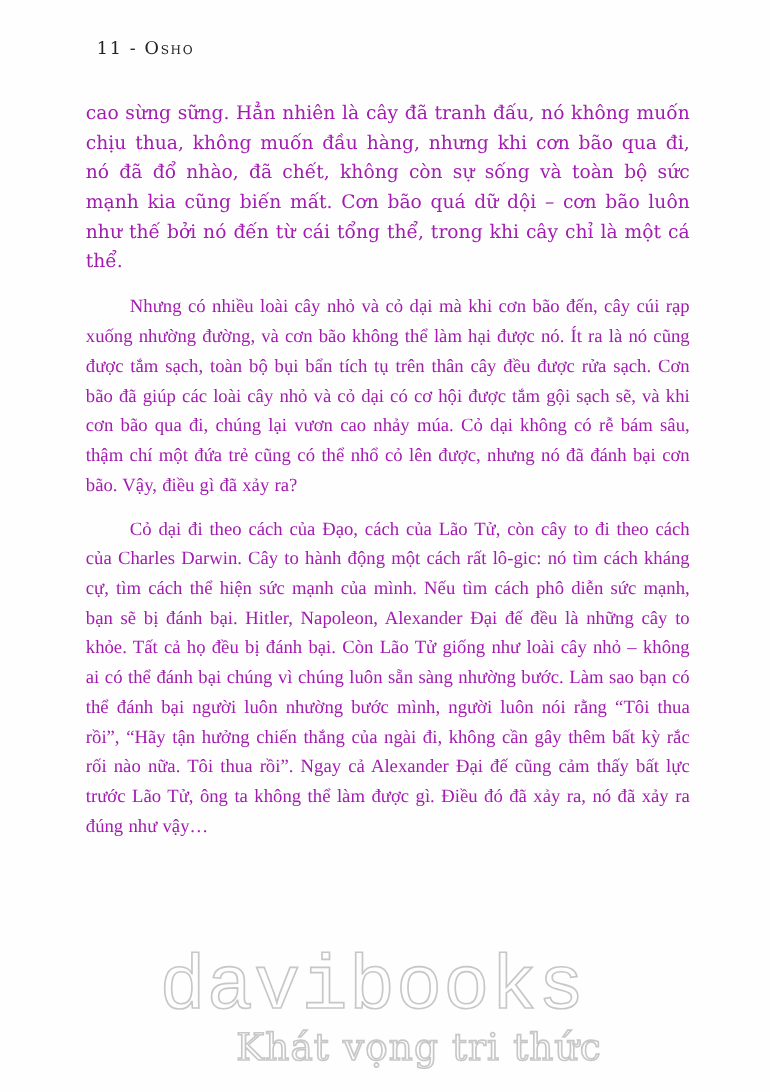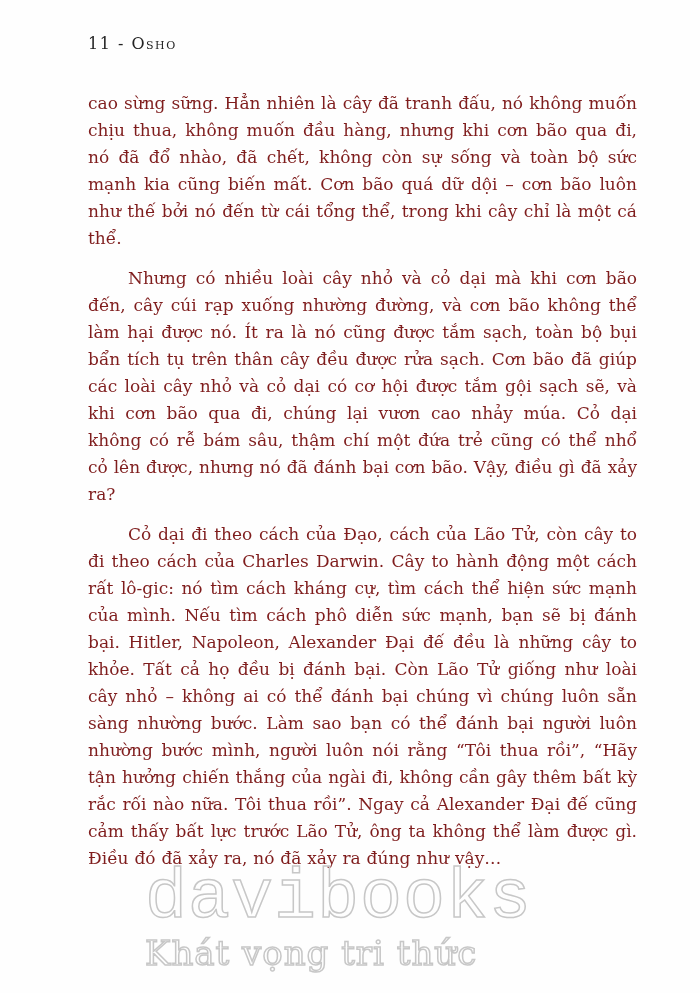--- a/index.html
+++ b/index.html
@@ -29,29 +29,29 @@
     color: #232323;
   }
   .page-body {
     position: absolute;
     top: 90px;
     left: 78px;
     width: 549px;
     font-size: 17px;
     line-height: 27px;
     text-align: justify;
-    color: #7f1d1d;
+    color: #a21caf;
     word-spacing: 0.5px;
-    margin-left: 10px;
   }
   .page-body p.para {
     margin: 0 0 13px 0;
   }
   .page-body p.para.indent {
     text-indent: 40px;
+    font-family: Liberation Serif, serif;
   }
   .watermark {
     position: absolute;
     top: 866px;
     left: 145px;
     width: 402px;
     pointer-events: none;
     color: transparent;
     -webkit-text-stroke: 1.5px #c7c7c7;
     font-family: "DejaVu Serif", "Liberation Serif", serif;
@@ -62,20 +62,21 @@
   .watermark-brand {
     font-size: 70px;
     line-height: 0.95;
     letter-spacing: 1px;
     white-space: nowrap;
     font-family: Liberation Mono, monospace;
   }
   .watermark-slogan {
     font-size: 34px;
     line-height: 1.1;
+    text-align: right;
     letter-spacing: 1px;
     margin-top: 2px;
     white-space: nowrap;
   }
 </style>
 </head>
 <body>
 
 <div class="book-page">
 

